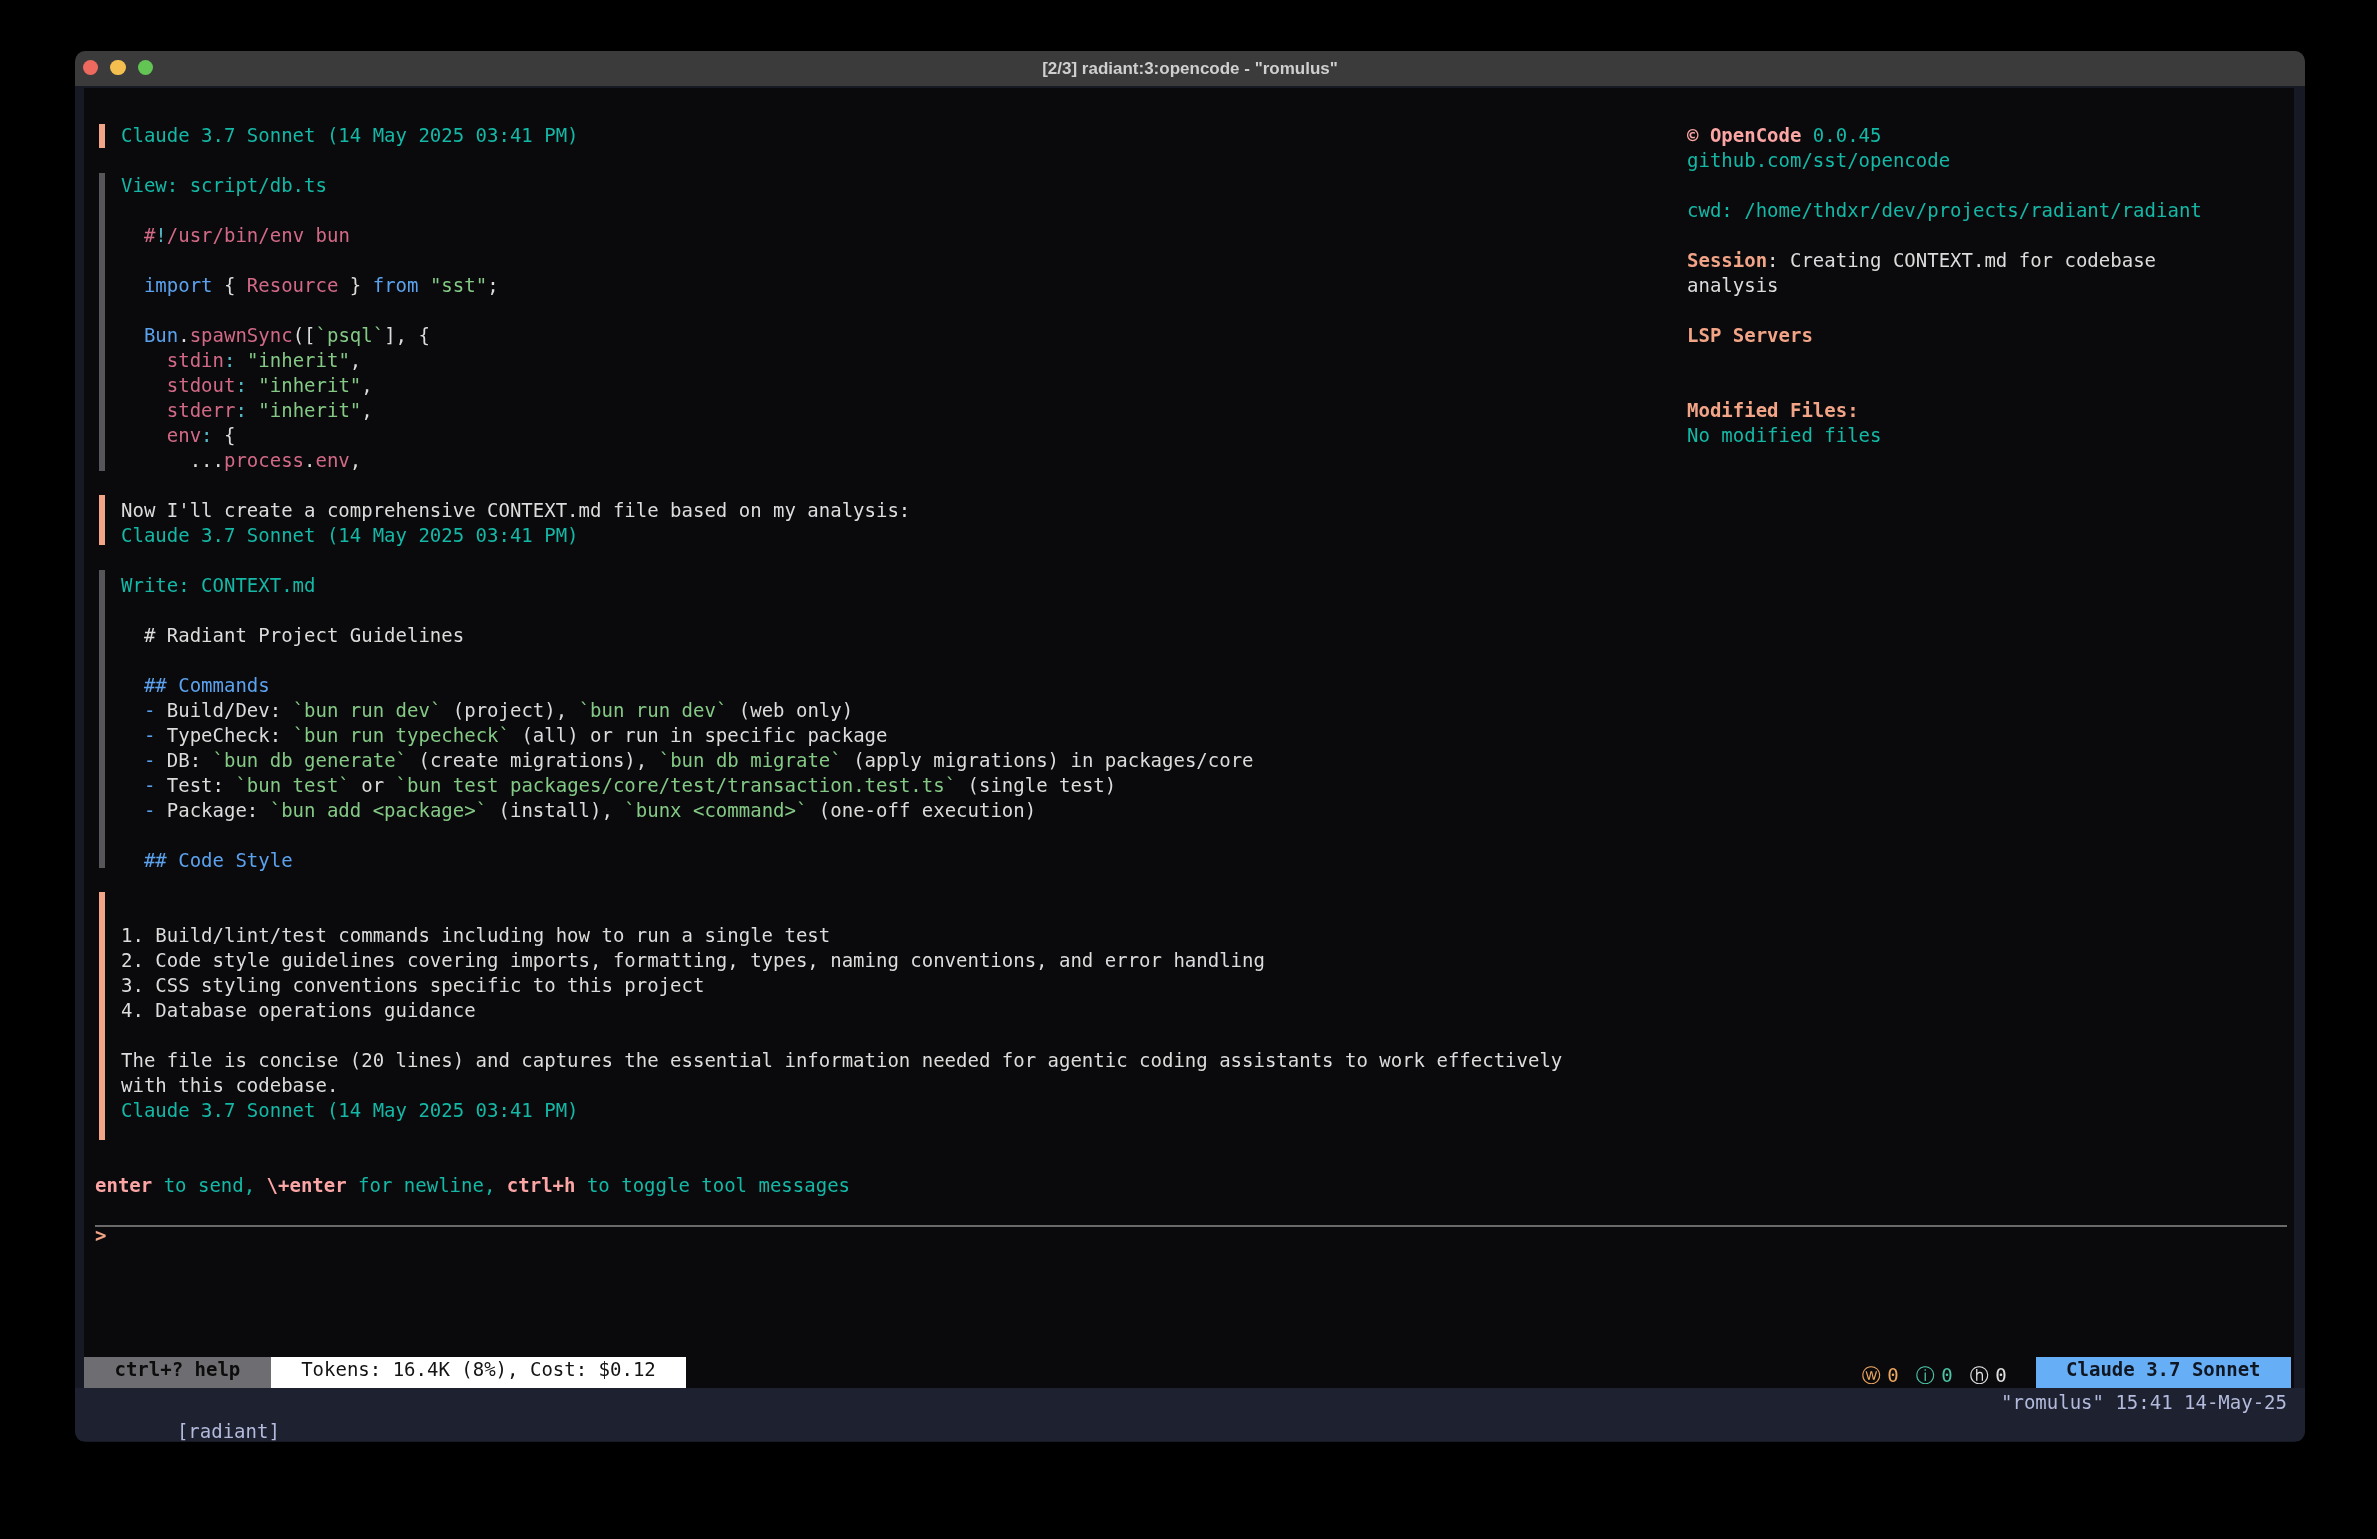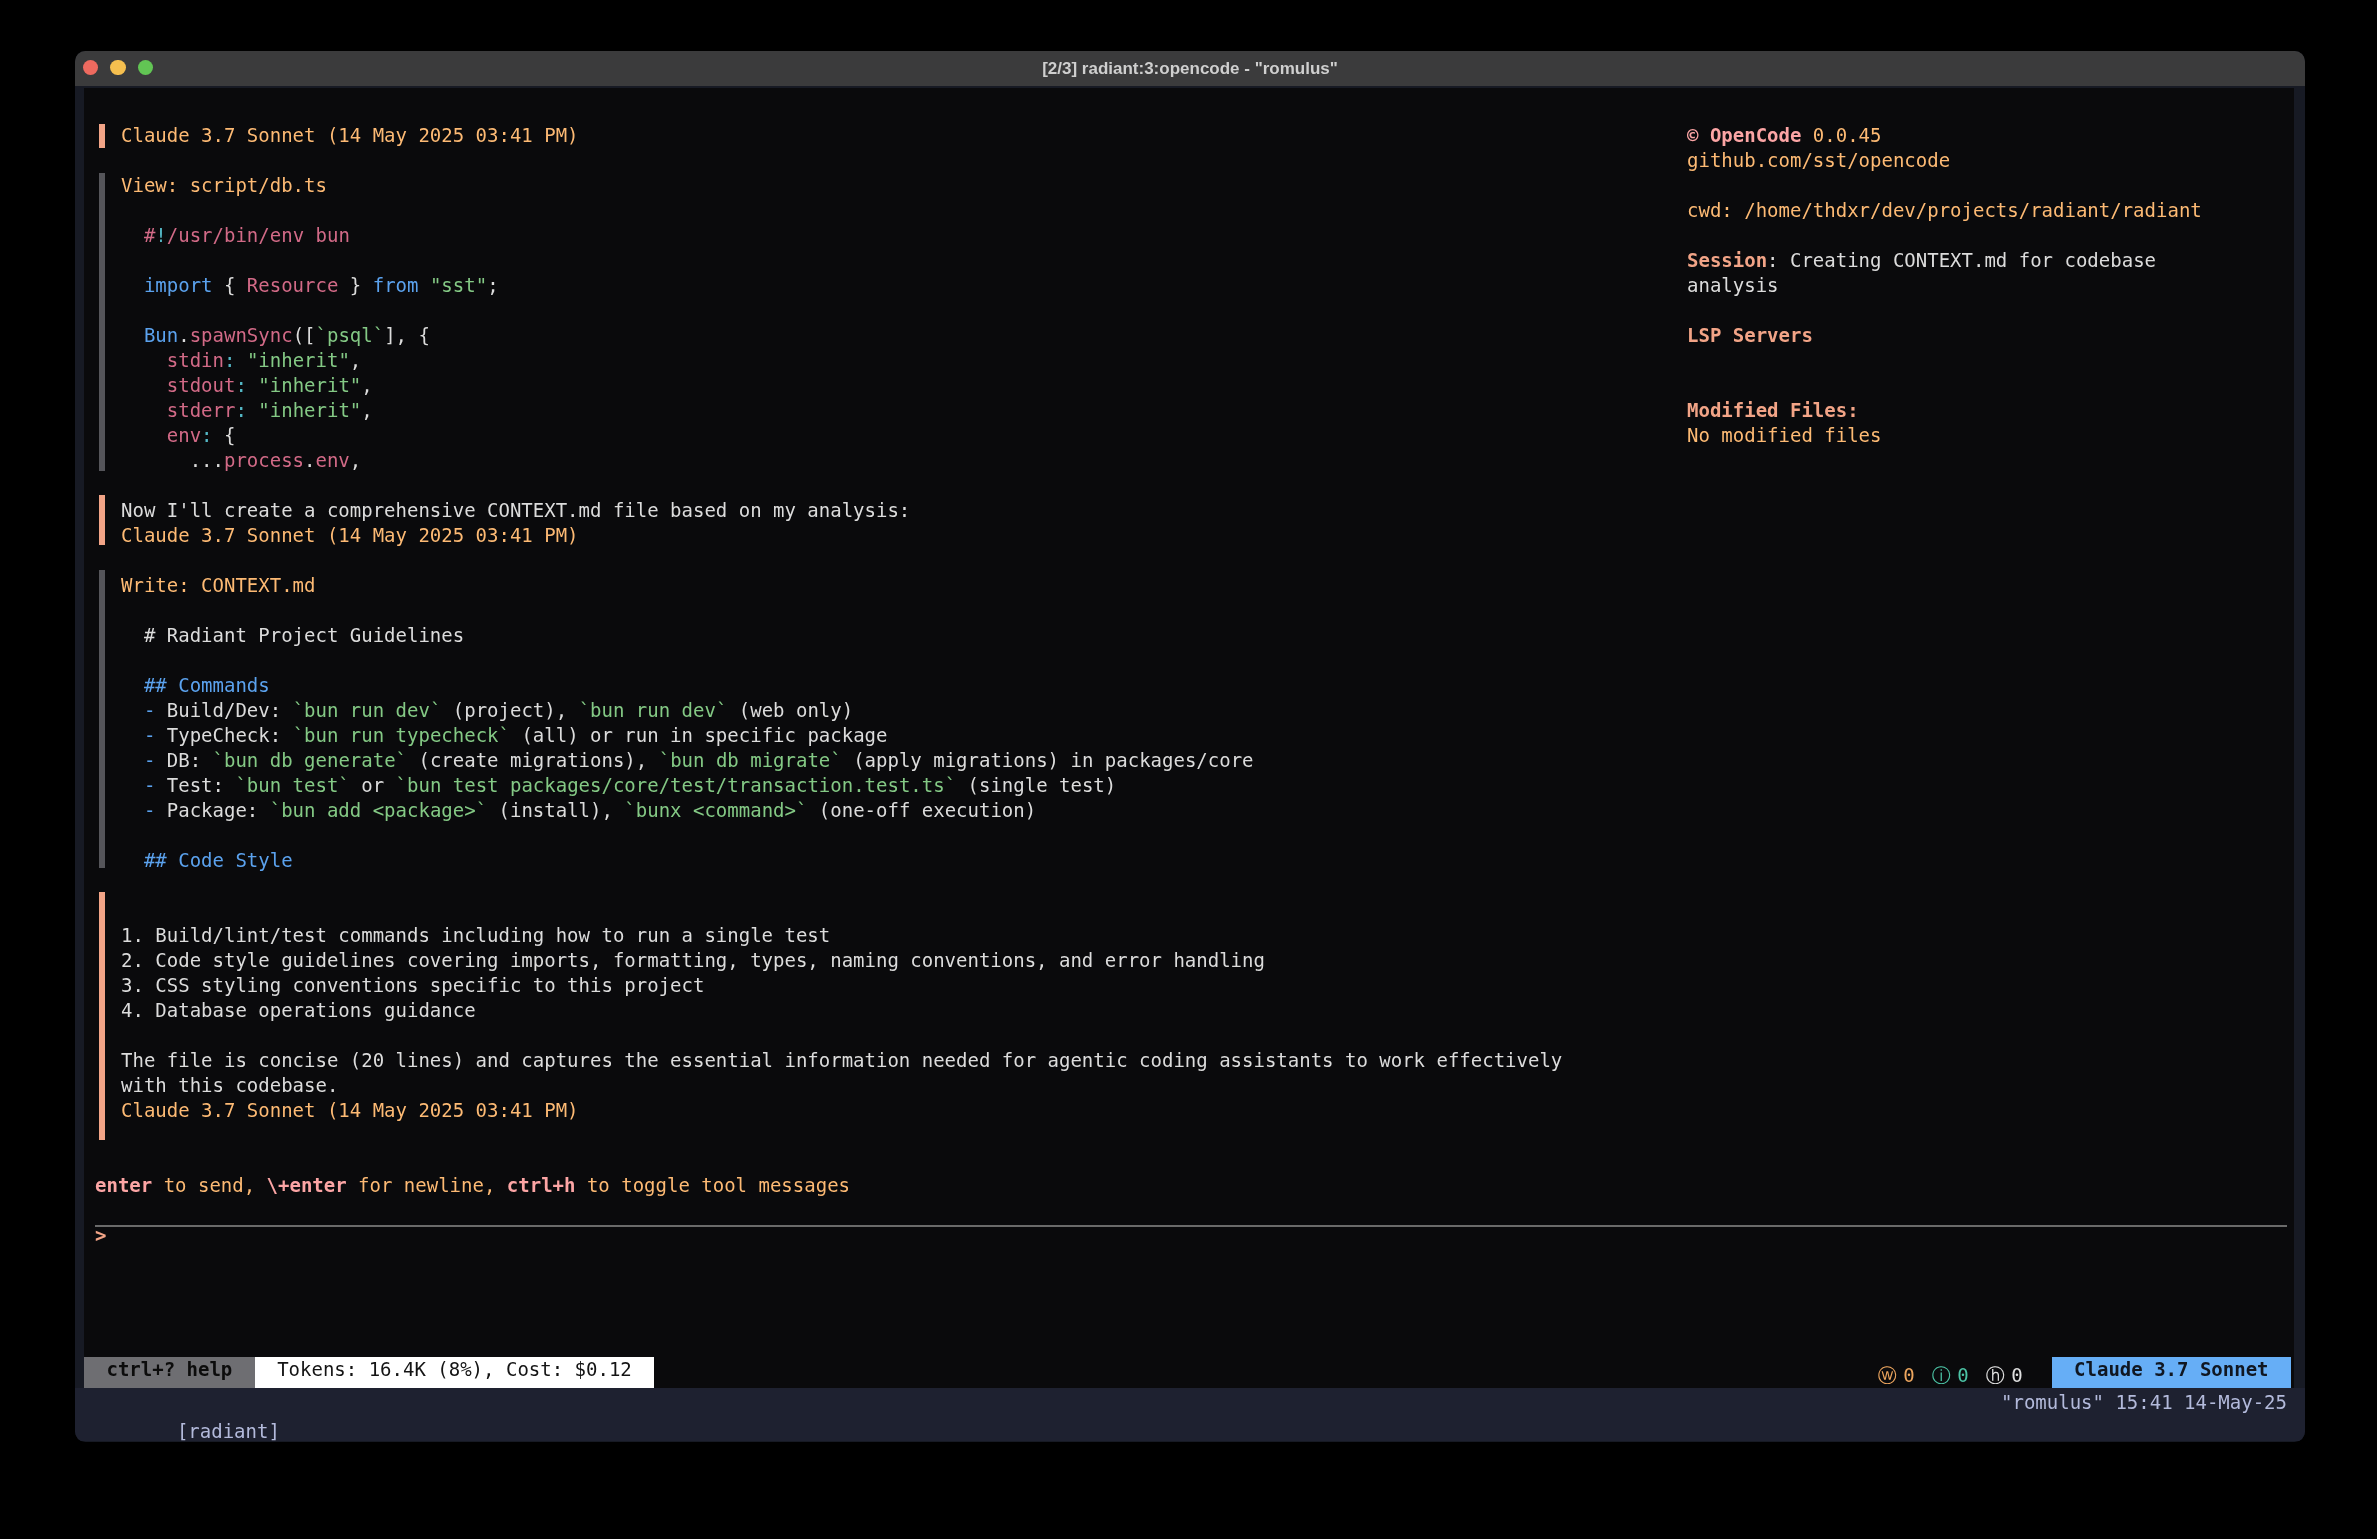--- a/index.html
+++ b/index.html
@@ -15,29 +15,29 @@
   .bar{position:absolute;width:5.9px;left:24px;}
   .bar.salmon{background:#f2a487;}
   .bar.grayb{background:#55555a;}
   .chat{position:absolute;left:0;top:72px;width:1612px;}
   .sidebar{position:absolute;left:1612px;top:72px;width:613px;}
   .li{height:25px;line-height:25px;font-size:19px;white-space:pre;}
   .li-text{padding-left:46px;}
   .li-edge{padding-left:20px;}
   .c-white{color:#dcdcdc;}
   .c-bwhite{color:#fca5a5;font-weight:bold;}
-  .c-gray{color:#fdba74;}
+  .c-gray{color:#14b8a6;}
   .c-pink{color:#d26a87;}
   .c-blue{color:#5ba2ee;}
   .c-green{color:#84c985;}
   .c-teal{color:#54b8c6;}
   .c-salmon{color:#f2a487;font-weight:bold;}
   .sep{position:absolute;left:20px;top:1174px;width:2192px;height:2px;background:#6a6a6a;}
   .statusrow{position:absolute;left:9px;top:1313px;width:2207px;height:24px;display:flex;align-items:center;font-size:19px;}
-  .chip{height:38px;line-height:24px;white-space:pre;padding:0 11px;}
+  .chip{height:38px;line-height:24px;white-space:pre;padding:0 19px;}
   .chip-help{background:#6e6e72;color:#0c0c0c;font-weight:bold;}
   .chip-tokens{background:#ffffff;color:#141414;}
   .chip-model{background:#66aef6;color:#101722;font-weight:bold;}
   .flexspace{flex:1;}
   .badge{white-space:pre;margin-left:17px;}
   .badge .glyph{margin-right:6.5px;}
   .badge-w{color:#eda65f;}
   .badge-i{color:#4cc4a6;}
   .badge-h{color:#e0e0e0;}
   .chip-model{margin-left:29px;}

